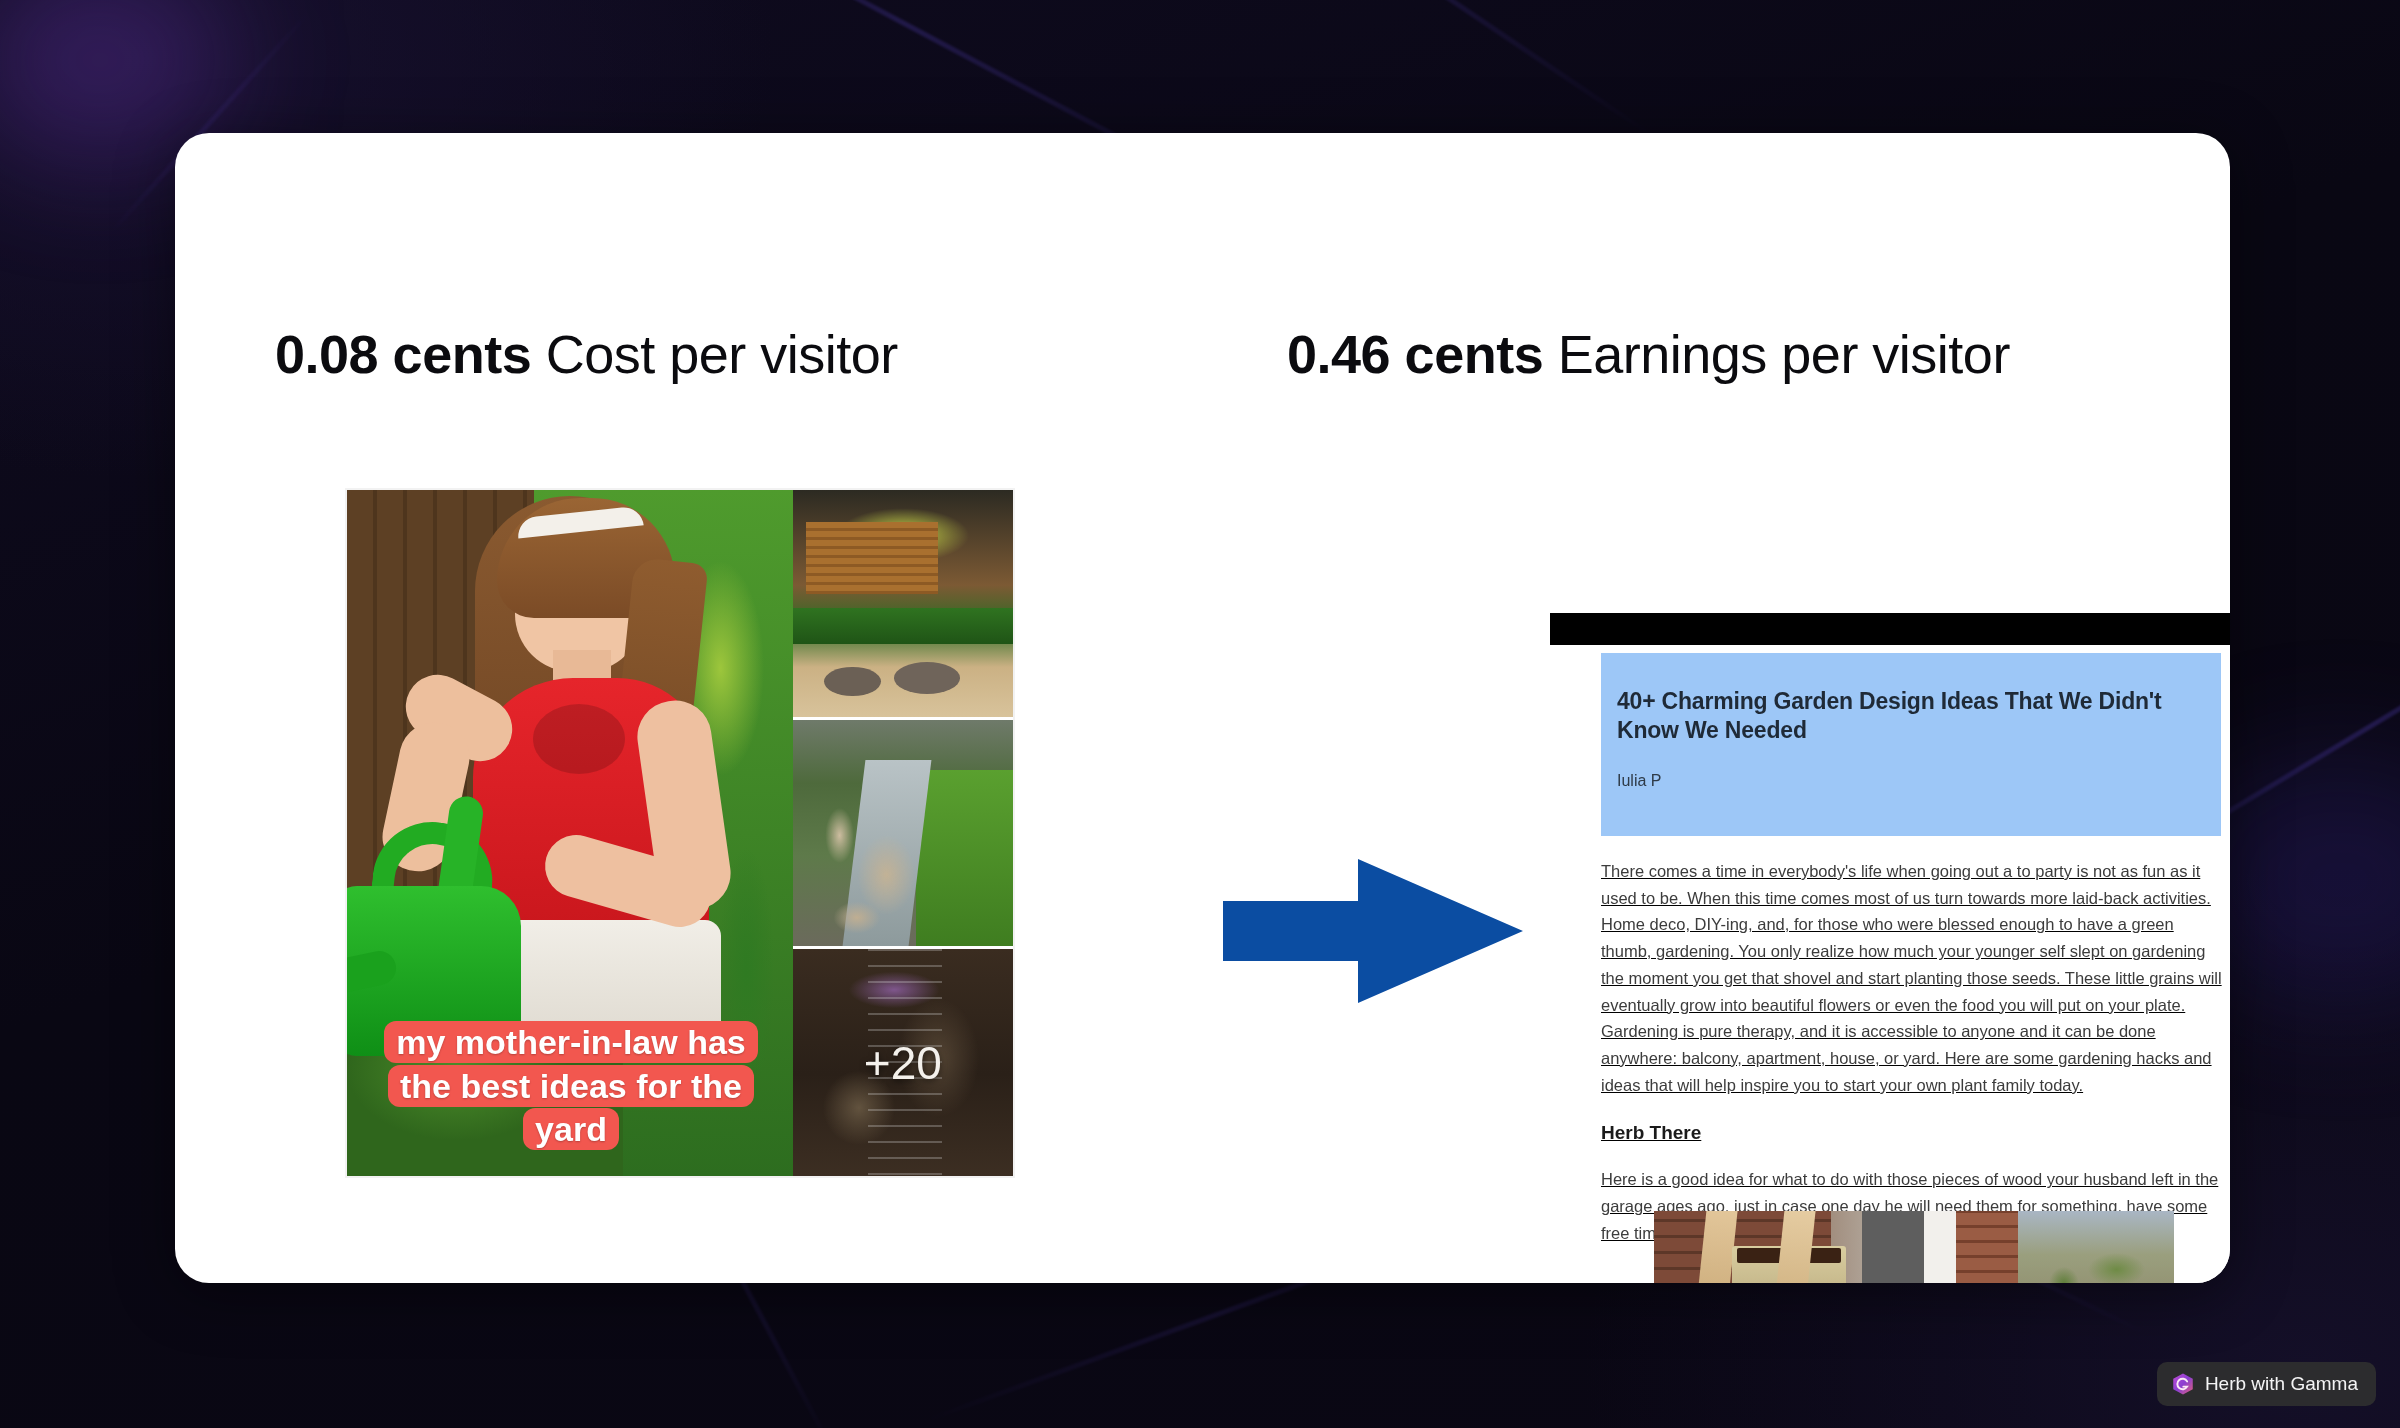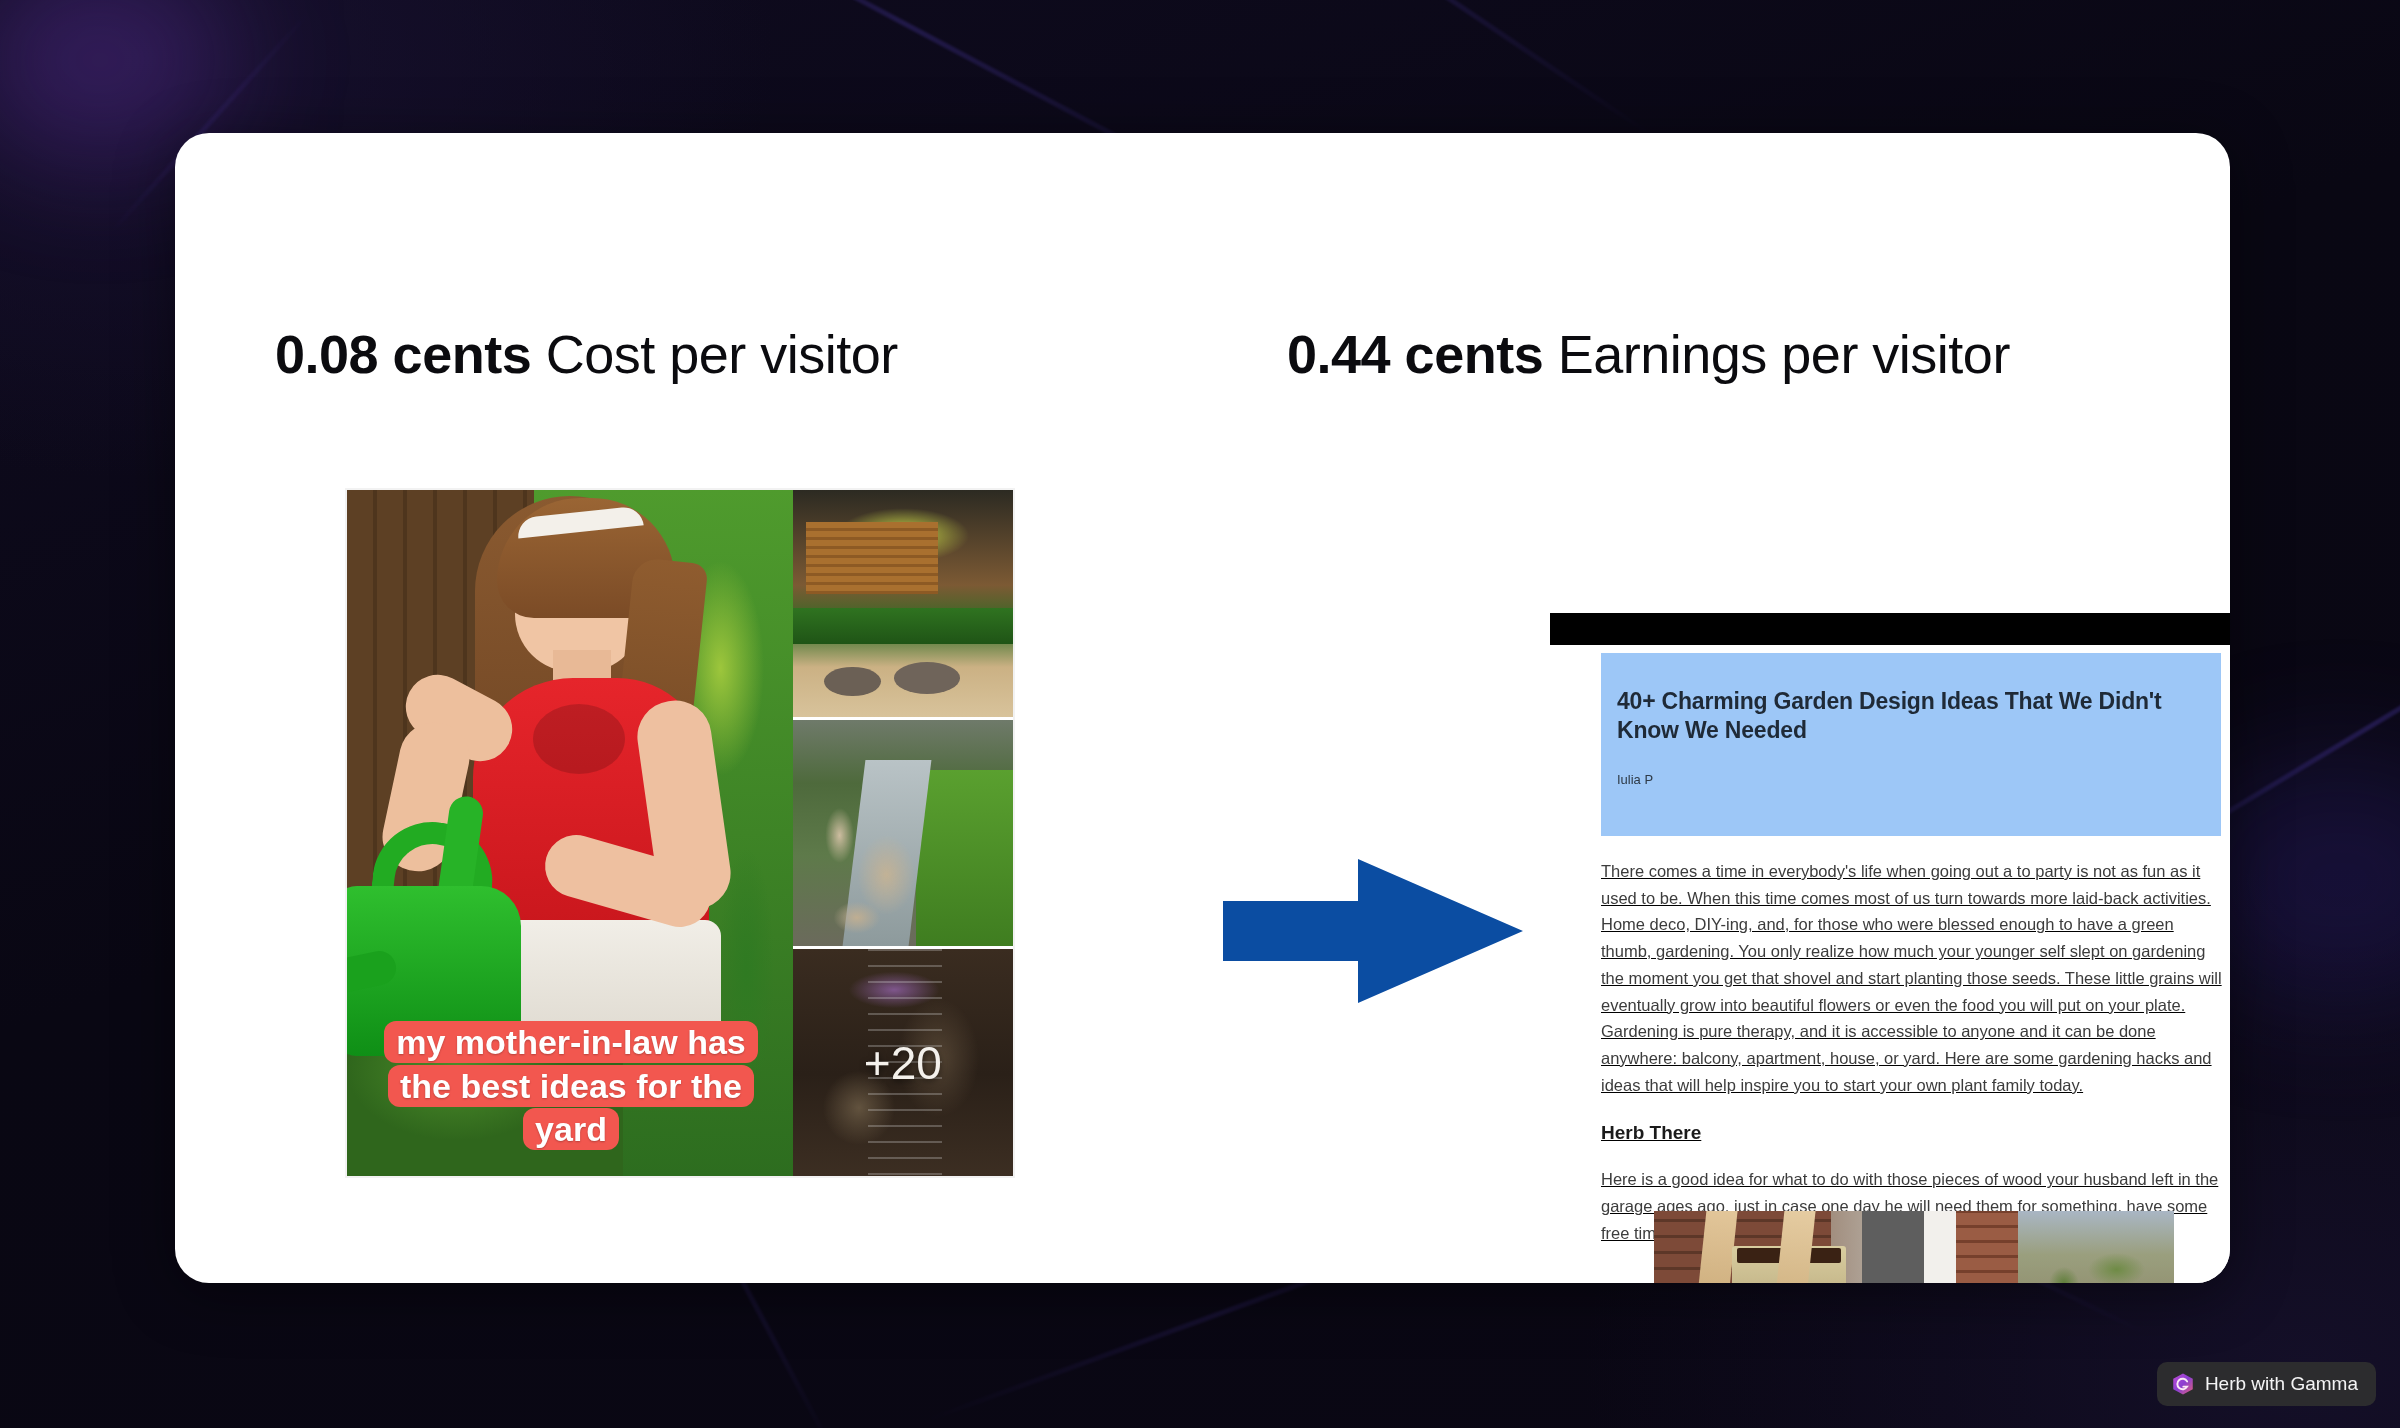--- a/index.html
+++ b/index.html
@@ -193,21 +193,21 @@
   }
   #article-topbar { position:absolute; left:0; top:10px; width:733px; height:32px; background:#000; }
   #article-hero {
     position:absolute; left:51px; top:50px; width:620px; height:183px;
     background:#9dc7f7;
     padding:34px 16px 0 16px;
   }
   #article-hero-title {
     font-size:23px; font-weight:700; color:#1f2a37; line-height:1.28; letter-spacing:-.2px;
   }
-  #article-hero-byline { margin-top:26px; font-size:13px; color:#2e3a47; }
+  #article-hero-byline { margin-top:26px; font-size:16px; color:#2e3a47; }
   #article-body { position:absolute; left:51px; top:255px; width:625px;text-decoration:underline; }
   .para { font-size:16.5px; line-height:1.62; color:#3c3c3c; }
   #article-subhead { margin-top:24px; font-size:19px; font-weight:700; color:#1b1b1b; }
   #article-para2 { margin-top:22px; }
   #article-photo {
     position:absolute; left:104px; top:608px; width:520px; height:104px;
     overflow:hidden;
     background:linear-gradient(90deg,#6e4a3c 0%, #8a6a55 22%, #b9b2a8 46%, #efeae2 60%, #9aa08a 78%, #b8b09c 100%);
     -webkit-mask-image:linear-gradient(180deg,#000 0%,#000 72%,rgba(0,0,0,0) 100%);
             mask-image:linear-gradient(180deg,#000 0%,#000 72%,rgba(0,0,0,0) 100%);
@@ -260,21 +260,21 @@
 </div>
 
 <div id="slide-card">
 
   <div class="heading" id="heading-left">
     <span class="amount">0.08 cents</span>
     <span class="label">Cost per visitor</span>
   </div>
 
   <div class="heading" id="heading-right">
-    <span class="amount">0.44 cents</span>
+    <span class="amount">0.46 cents</span>
     <span class="label">Earnings  per visitor</span>
   </div>
 
   <div id="collage">
 
     <div id="collage-main">
       <div class="scene-fence"></div>
       <div class="scene-bush"></div>
       <div class="scene-ground"></div>
 

